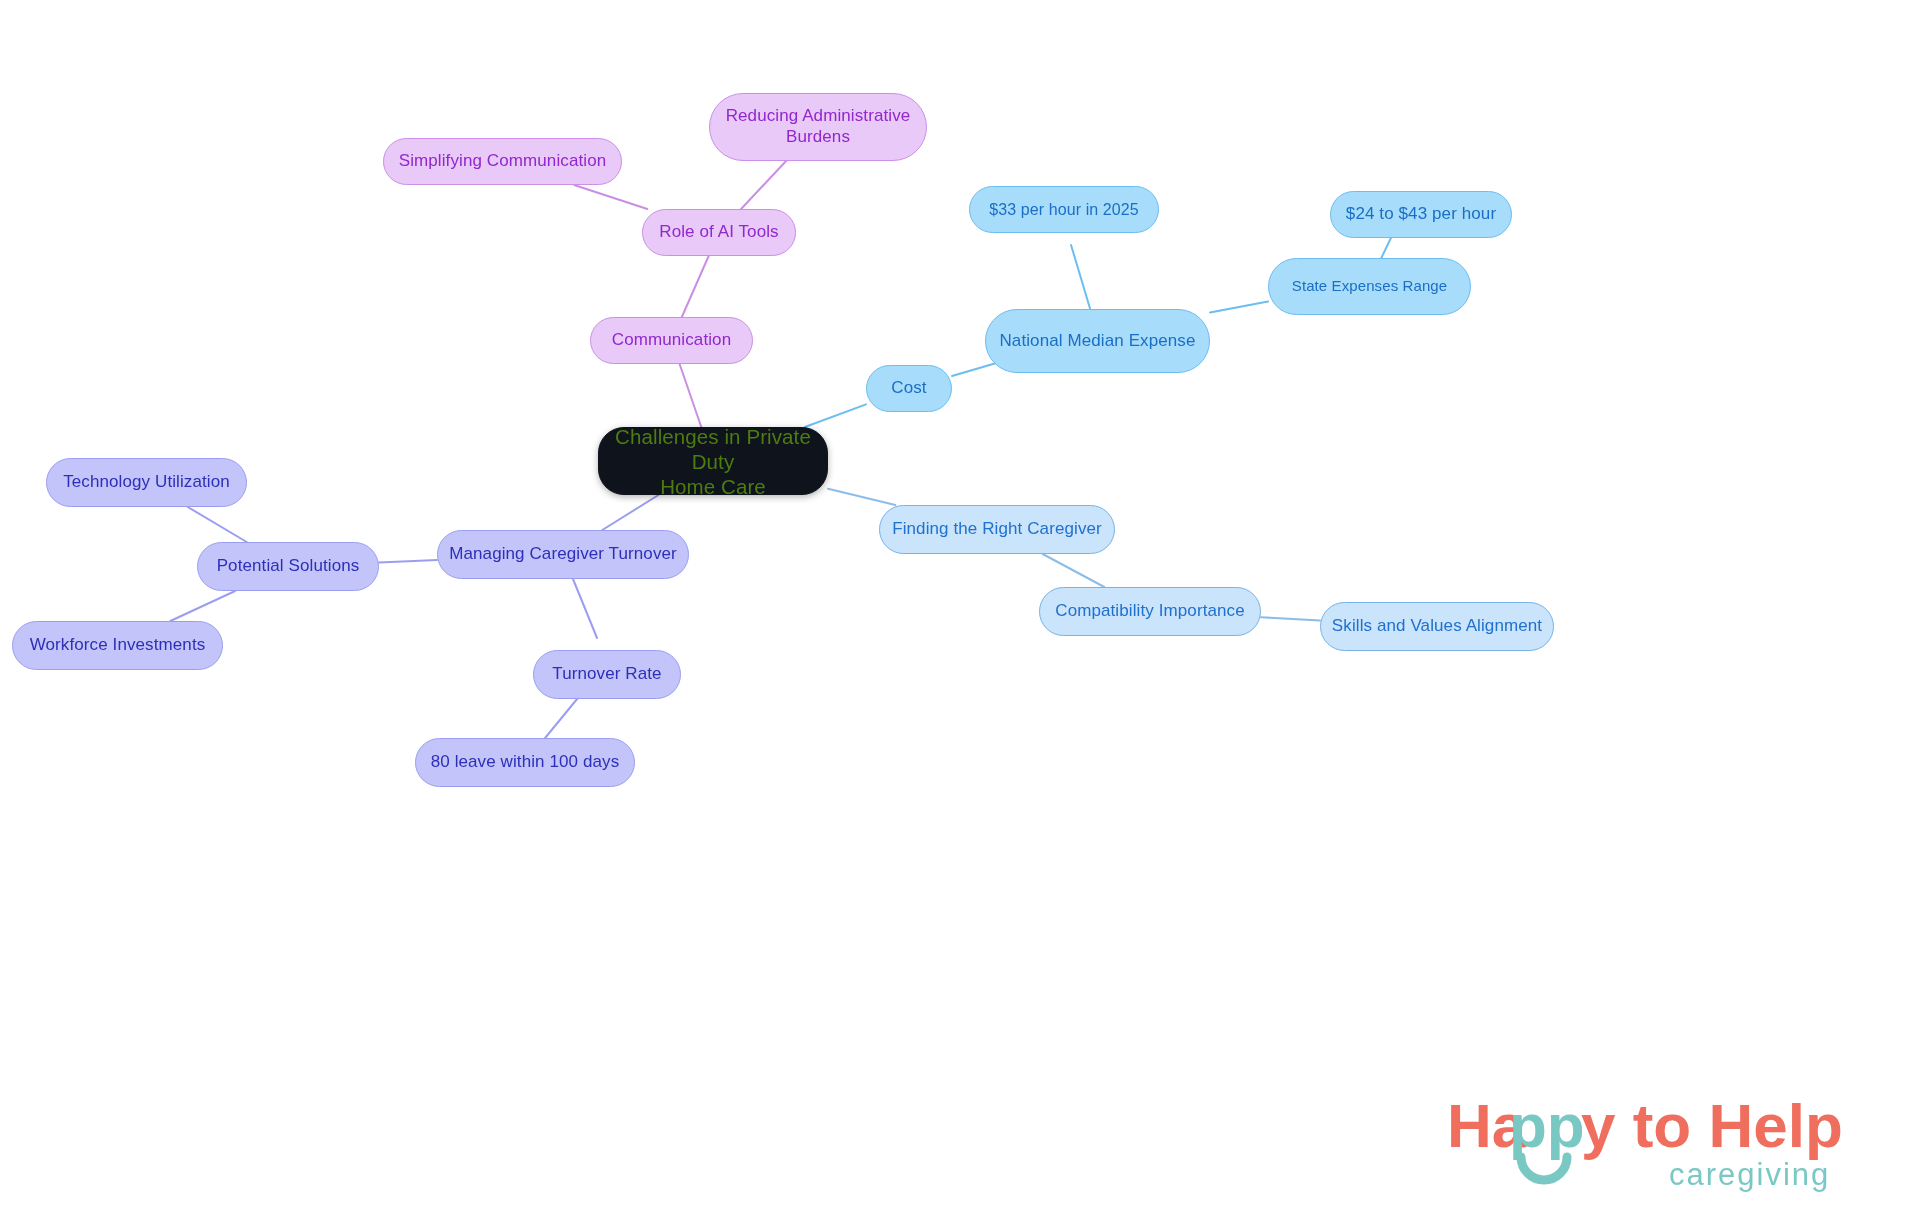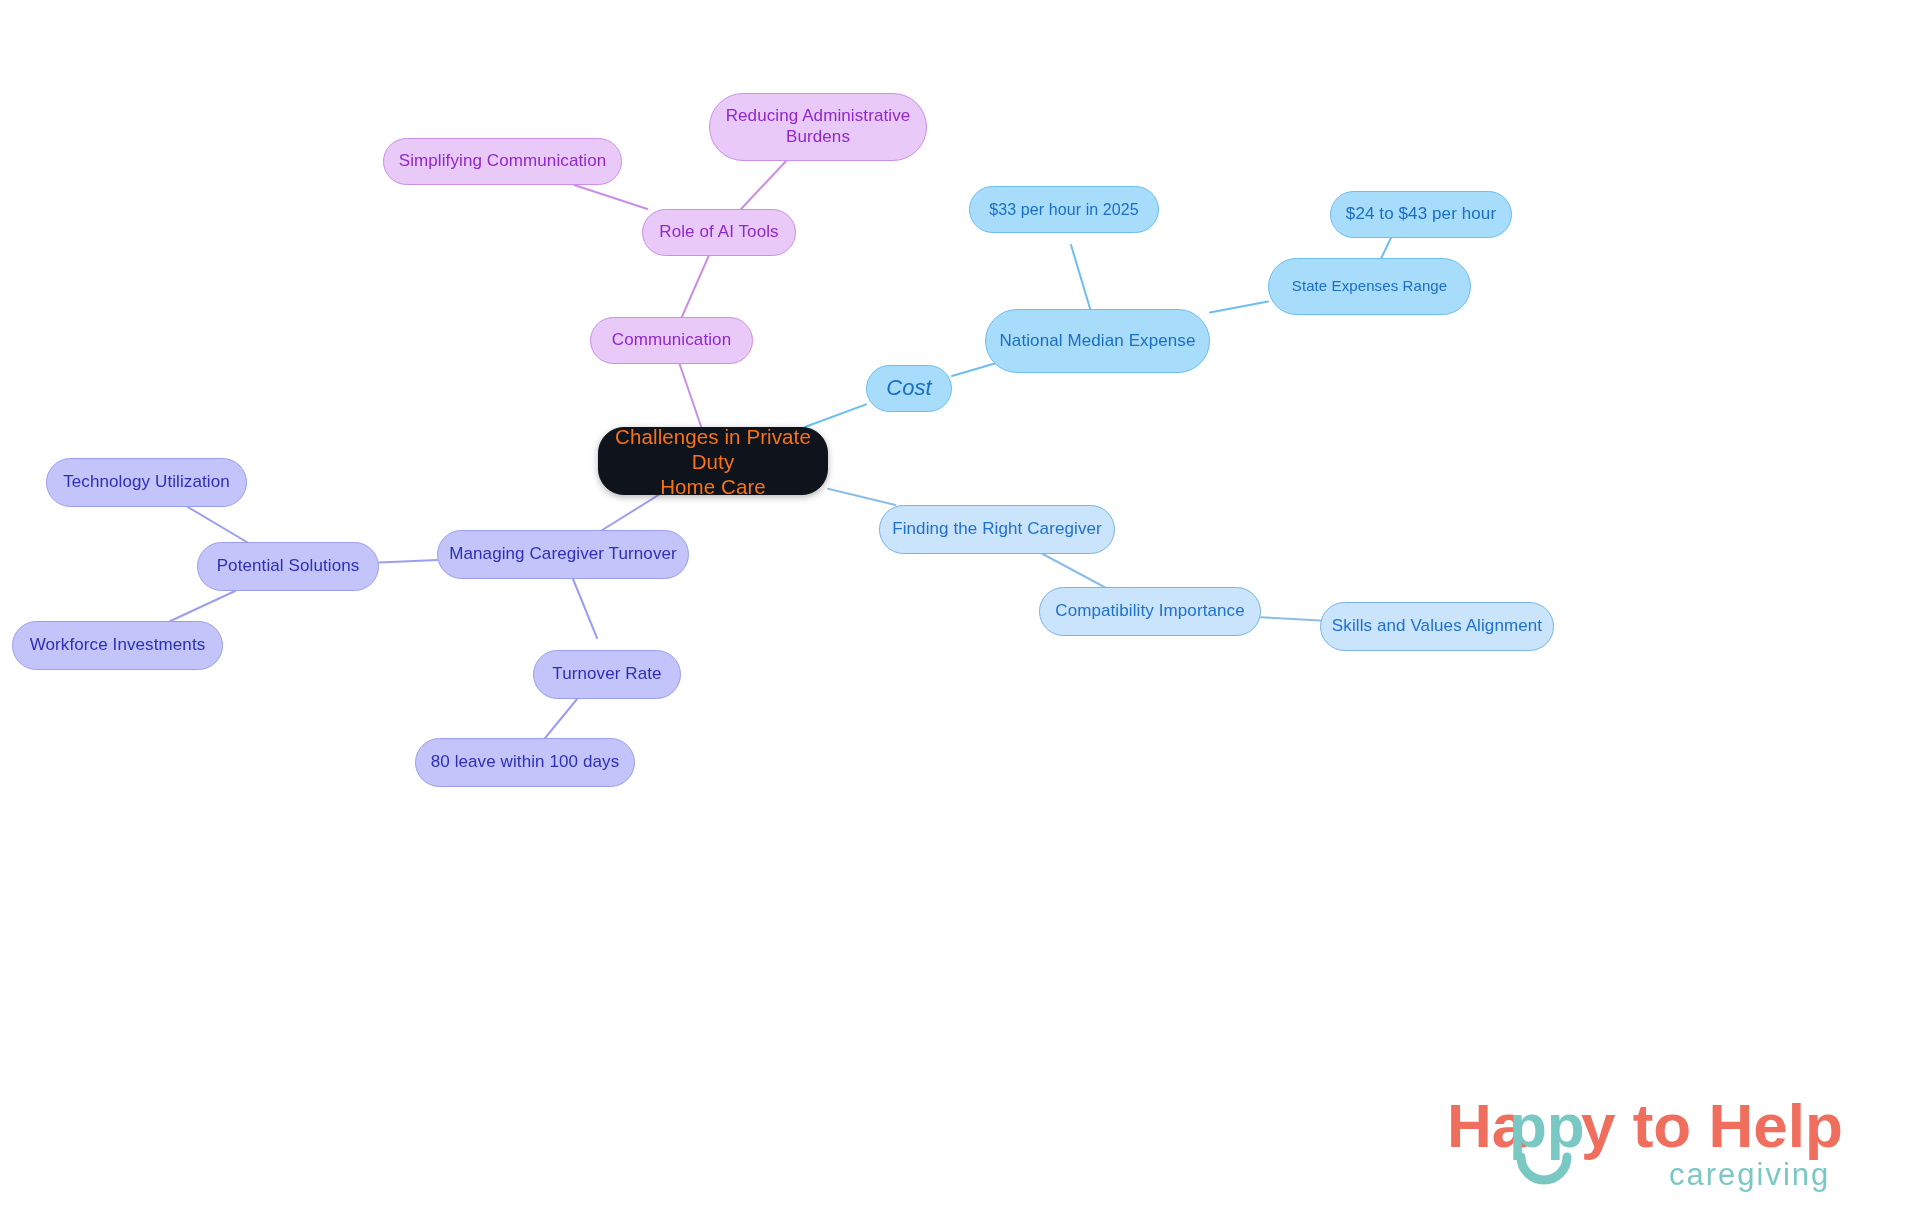--- a/index.html
+++ b/index.html
@@ -20,21 +20,21 @@
     border-radius:999px;
     border-width:1.5px;border-style:solid;
     line-height:1.22;
     letter-spacing:0.1px;
     white-space:pre-line;
     z-index:2;
   }
   .root{
     border-radius:26px;
     font-size:20.5px;
-    color:#f97316;
+    color:#4d7c0f;
     background:#0e131c;
     border-color:#0e131c;
     box-shadow:0 2px 7px rgba(0,0,0,.30);
   }
   .n-sky   {background:#a8dcfb;border-color:#6cbdf0;color:#1a6fc4;}
   .n-sky2  {background:#c9e4fb;border-color:#79b2e6;color:#2071cf;}
   .n-violet{background:#e9c9f7;border-color:#cb8fe8;color:#9128cd;}
   .n-peri  {background:#c3c5fa;border-color:#9b9ef0;color:#2d2fb8;}
 
   #logo{
@@ -64,21 +64,21 @@
       <line x1="658.4545454545455" y1="495" x2="602.3048128342245" y2="530" stroke="#9b9ef0" stroke-width="2" stroke-linecap="round"></line>
       <line x1="437" y1="559.9981818181818" x2="379" y2="562.5290909090909" stroke="#9b9ef0" stroke-width="2" stroke-linecap="round"></line>
       <line x1="246.72916666666666" y1="542" x2="187.77083333333334" y2="507" stroke="#9b9ef0" stroke-width="2" stroke-linecap="round"></line>
       <line x1="235.123417721519" y1="591" x2="170.376582278481" y2="621" stroke="#9b9ef0" stroke-width="2" stroke-linecap="round"></line>
       <line x1="572.9814814814815" y1="579" x2="597.0185185185185" y2="638" stroke="#9b9ef0" stroke-width="2" stroke-linecap="round"></line>
       <line x1="586.91" y1="687" x2="545.09" y2="738" stroke="#9b9ef0" stroke-width="2" stroke-linecap="round"></line>
     </svg>
   <div id="nodes-layer">
       <div class="node root" style="left: 598px; top: 427px; width: 230px; height: 68px;">Challenges in Private Duty
 Home Care</div>
-      <div class="node n-sky" style="left: 866px; top: 365px; width: 86px; height: 47px; font-size: 22px; font-style: italic;">Cost</div>
+      <div class="node n-sky" style="left: 866px; top: 365px; width: 86px; height: 47px; font-size: 17px;">Cost</div>
       <div class="node n-sky" style="left: 985px; top: 309px; width: 225px; height: 64px; font-size: 17px;">National Median Expense</div>
       <div class="node n-sky" style="left: 969px; top: 186px; width: 190px; height: 47px; font-size: 16px;">$33 per hour in 2025</div>
       <div class="node n-sky" style="left: 1268px; top: 258px; width: 203px; height: 57px; font-size: 15px;">State Expenses Range</div>
       <div class="node n-sky" style="left: 1330px; top: 152px; width: 182px; height: 47px; font-size: 17px; margin-top: 39px;">$24 to $43 per hour</div>
       <div class="node n-sky2" style="left: 879px; top: 505px; width: 236px; height: 49px; font-size: 17px;">Finding the Right Caregiver</div>
       <div class="node n-sky2" style="left: 1039px; top: 587px; width: 222px; height: 49px; font-size: 17px;">Compatibility Importance</div>
       <div class="node n-sky2" style="left: 1320px; top: 602px; width: 234px; height: 49px; font-size: 17px;">Skills and Values Alignment</div>
       <div class="node n-violet" style="left: 590px; top: 317px; width: 163px; height: 47px; font-size: 17px;">Communication</div>
       <div class="node n-violet" style="left: 642px; top: 209px; width: 154px; height: 47px; font-size: 17px;">Role of AI Tools</div>
       <div class="node n-violet" style="left: 383px; top: 138px; width: 239px; height: 47px; font-size: 17px;">Simplifying Communication</div>

